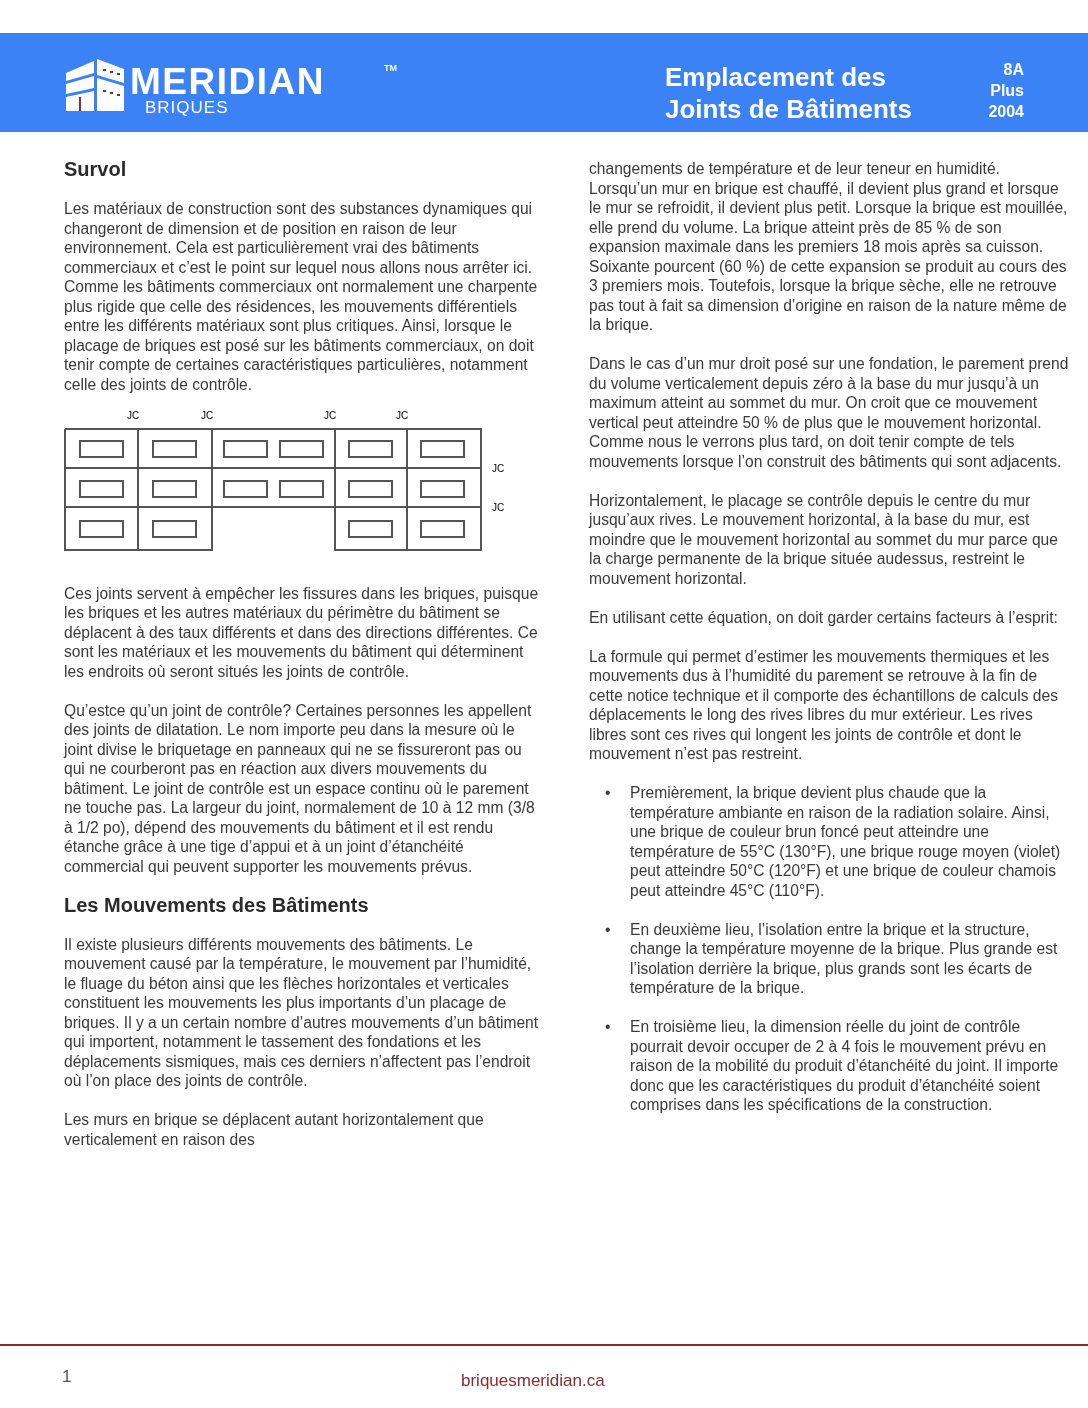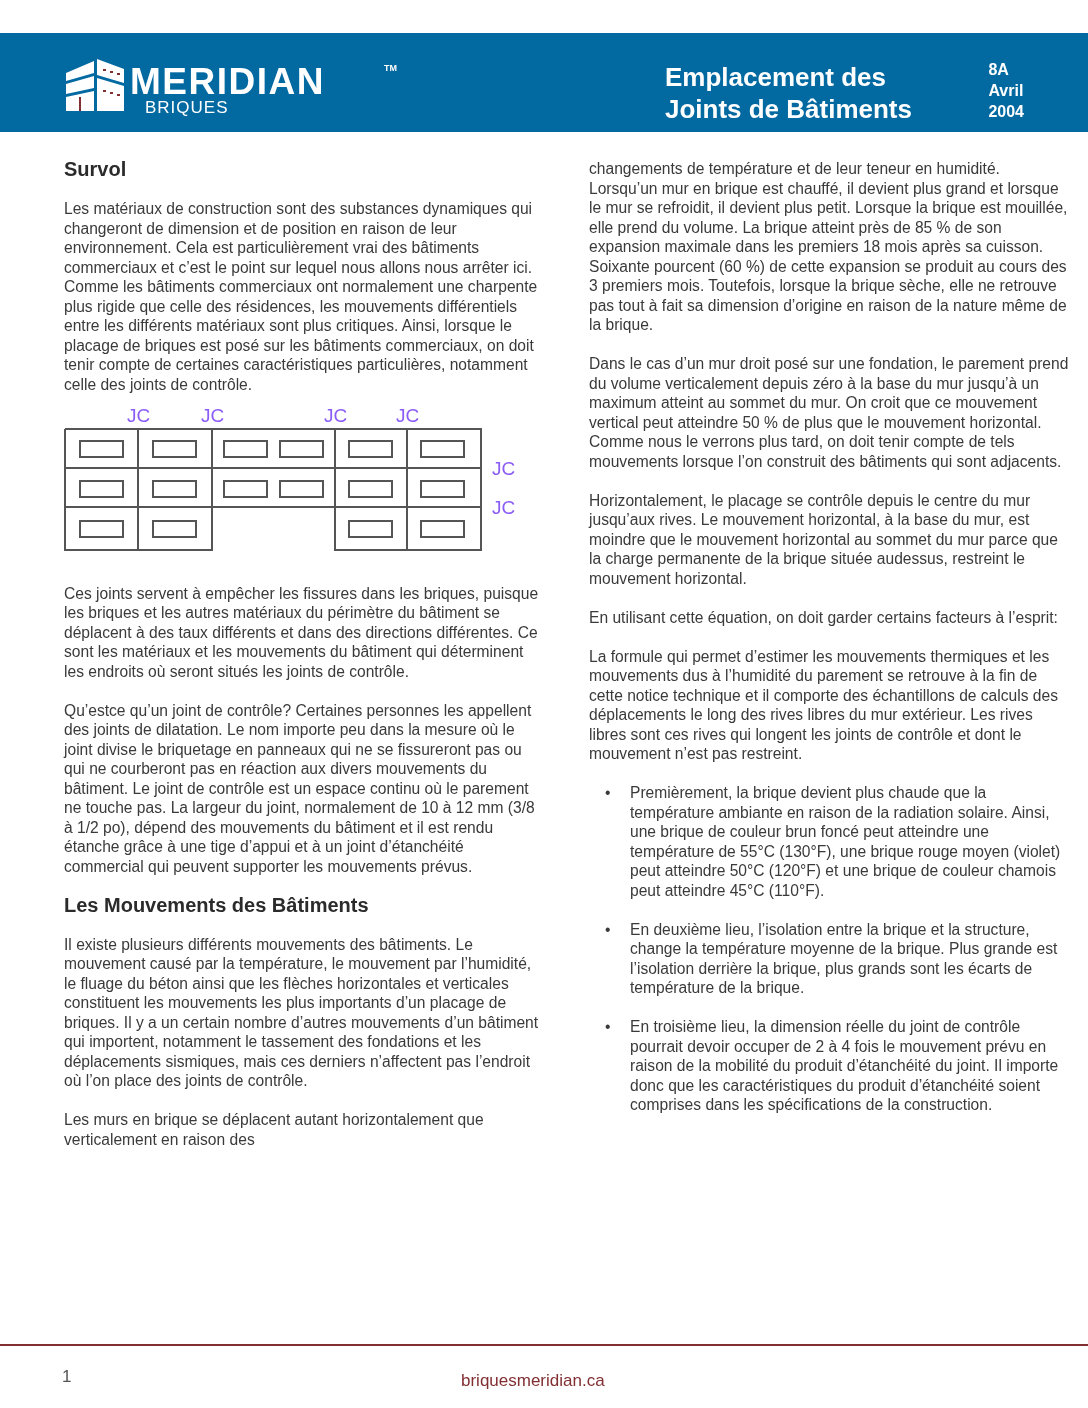--- a/index.html
+++ b/index.html
@@ -1,36 +1,36 @@
 <!DOCTYPE html>
 <html><head>
 <meta charset="utf-8">
 <style>
   html, body { margin: 0; padding: 0; background: #ffffff; }
   body { width: 1088px; height: 1408px; position: relative; overflow: hidden;
          font-family: "Liberation Sans", "DejaVu Sans", sans-serif; color: #3a3a3a; }
-  .header { position: absolute; left: 0; top: 33px; width: 1088px; height: 99px; background: #0369a1; }
+  .header { position: absolute; left: 0; top: 33px; width: 1088px; height: 99px; background: #3b82f6; }
   .logo { position: absolute; left: 66px; top: 22px; height: 60px; }
   .logo-icon { position: absolute; left: 0; top: 2px; width: 58px; height: 56px; }
   .logo-word { position: absolute; left: 64px; top: 7px; color: #fff; font-weight: bold;
                font-size: 37px; letter-spacing: 1.5px; line-height: 40px; white-space: nowrap; }
   .logo-tm { position: absolute; left: 318px; top: 8px; color: #fff; font-size: 9px; font-weight: bold; }
   .logo-sub { position: absolute; left: 67px; top: 44px; color: #fff; font-weight: normal;
               font-size: 17px; letter-spacing: 1px; line-height: 18px; margin-left: 12px; }
   .doc-title { position: absolute; right: 176px; top: 28px; color: #fff; font-weight: bold;
                font-size: 26px; line-height: 32px; white-space: nowrap; }
   .doc-meta { position: absolute; right: 64px; top: 26px; color: #fff; font-weight: bold;
-              font-size: 16px; line-height: 21px; }
+              font-size: 16px; line-height: 21px; text-align: right; }
   .col { position: absolute; width: 482px; font-size: 15.6px; line-height: 19.5px; color: #3a3a3a; }
   .col-left { left: 64px; top: 160px; }
   .col-right { left: 589px; top: 159px; width: 480px; }
   .col p { margin: 0 0 19.5px 0; }
   .col h3 { margin: 0 0 19.5px 0; font-size: 20px; line-height: 19.5px; font-weight: bold; color: #2b2b2b; }
   .diagram { position: relative; width: 470px; height: 160px; margin: -8px 0 18px 0; }
-  .jc { position: absolute; font-size: 19px; color: #8b5cf6; }
+  .jc { position: absolute; font-size: 10px; color: #000000; }
   ul.bullets { list-style: none; margin: 0; padding: 0; }
   ul.bullets li { position: relative; padding-left: 41px; margin-bottom: 19.5px; }
   ul.bullets li .dot { position: absolute; left: 16px; top: 0; }
   .footer-rule { position: absolute; left: 0; top: 1344px; width: 1088px; height: 2px; background: #822f32; }
   .page-num { position: absolute; left: 62px; top: 1367px; font-size: 17px; color: #555; }
   .site { position: absolute; left: 461px; top: 1371px; font-size: 17px; color: #822f32; }
 </style>
 </head>
 <body>
 
@@ -57,21 +57,21 @@
     <div class="logo-word">MERIDIAN</div>
     <div class="logo-tm">TM</div>
     <div class="logo-sub">BRIQUES</div>
   </div>
   <div class="doc-title">
     <div>Emplacement des</div>
     <div>Joints de Bâtiments</div>
   </div>
   <div class="doc-meta">
     <div>8A</div>
-    <div>Avril</div>
+    <div>Plus</div>
     <div>2004</div>
   </div>
 </div>
 
 <div class="col col-left">
   <h3>Survol</h3>
   <p>Les matériaux de construction sont des substances dynamiques qui changeront de dimension et de position en raison de leur environnement. Cela est particulièrement vrai des bâtiments commerciaux et c’est le point sur lequel nous allons nous arrêter ici. Comme les bâtiments commerciaux ont normalement une charpente plus rigide que celle des résidences, les mouvements différentiels entre les différents matériaux sont plus critiques. Ainsi, lorsque le placage de briques est posé sur les bâtiments commerciaux, on doit tenir compte de certaines caractéristiques particulières, notamment celle des joints de contrôle.</p>
 
   <div class="diagram">
     <span class="jc" style="left:63px;top:0px;">JC</span>

